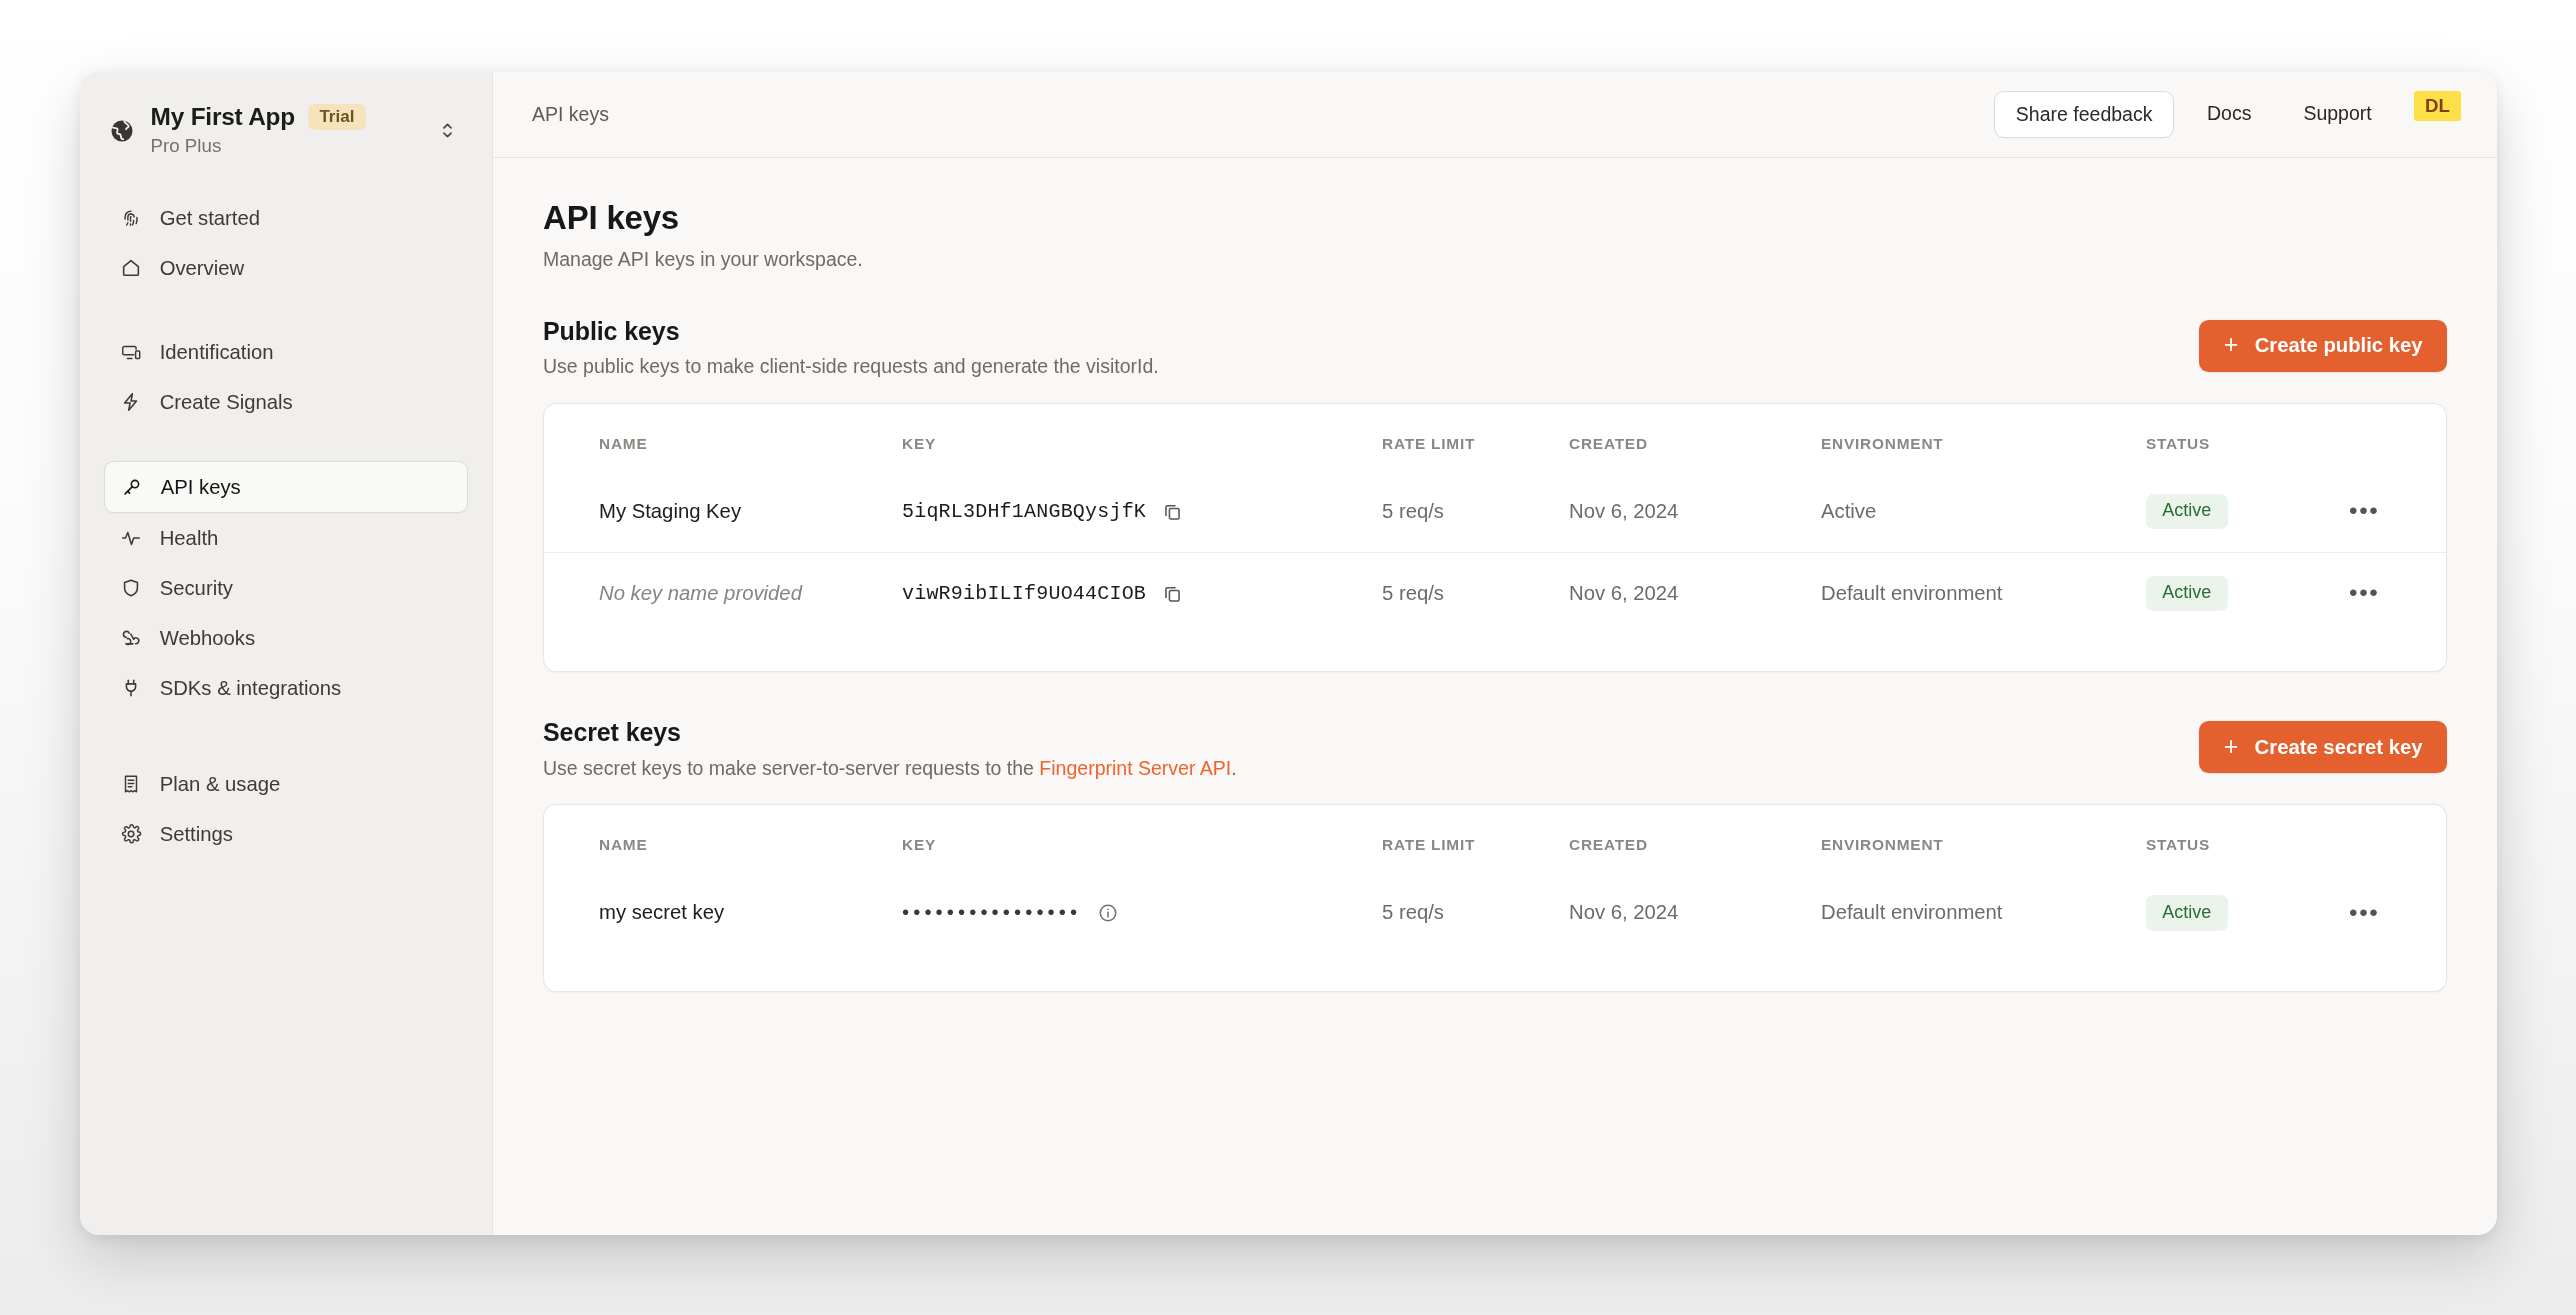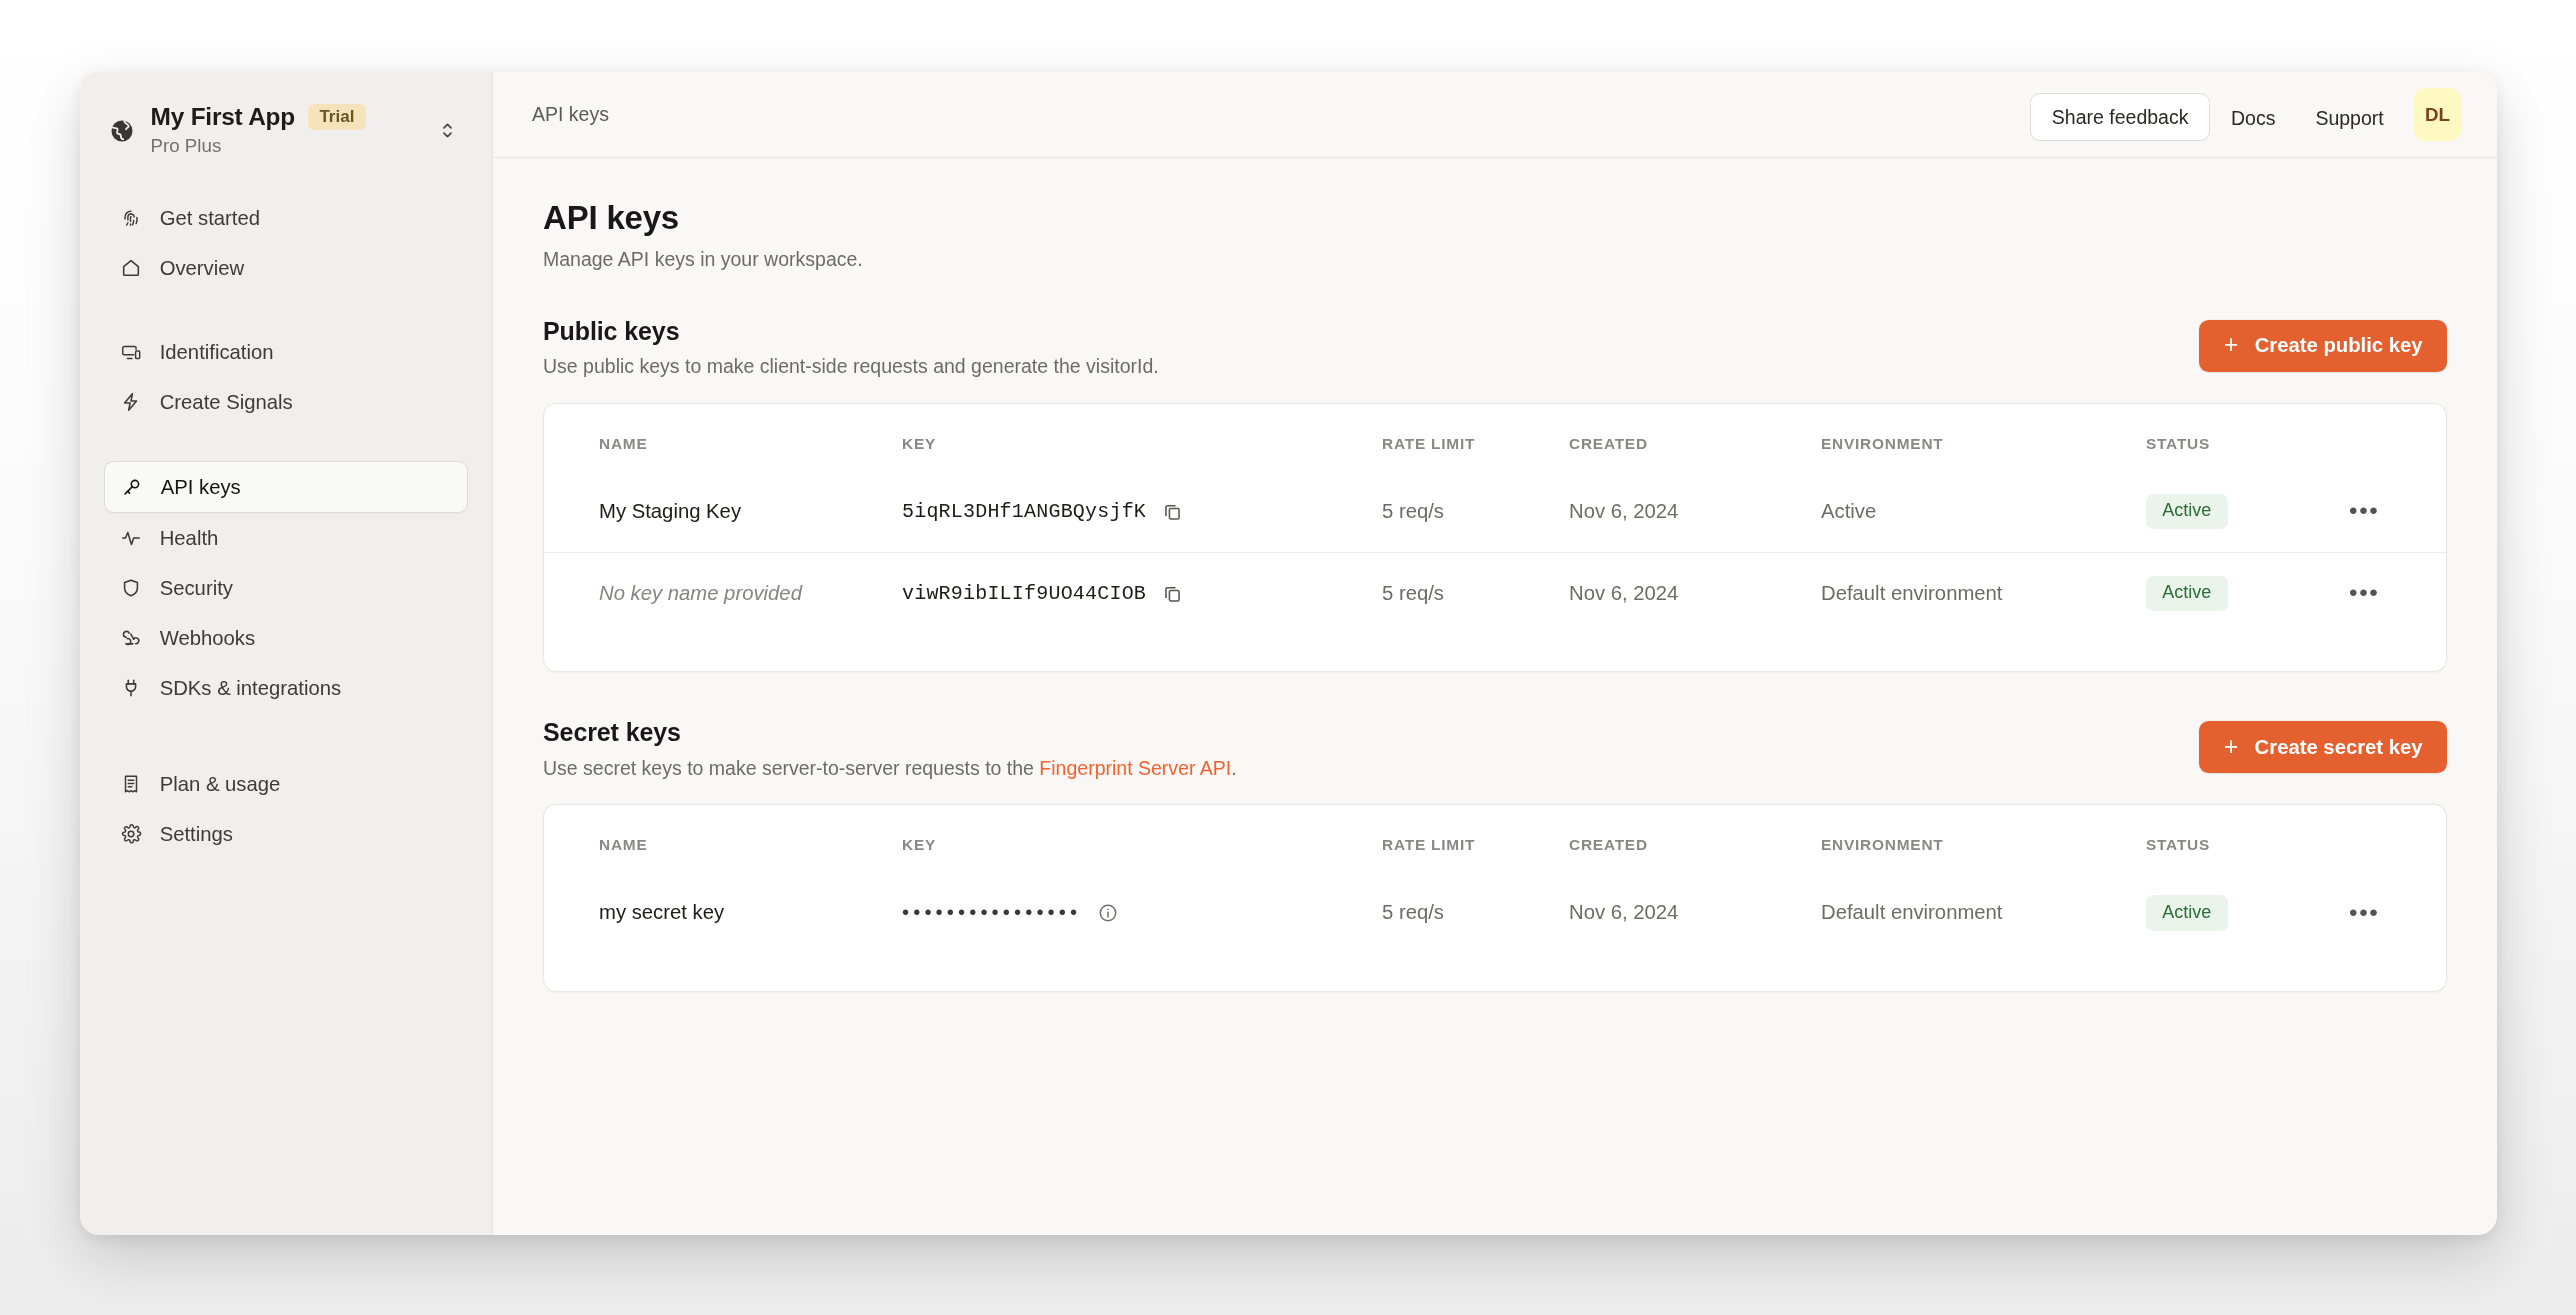--- a/index.html
+++ b/index.html
@@ -135,22 +135,22 @@
     padding: 0 36px 0 39px;
     background: #f9f8f7;
   }
   #breadcrumb {
     font-size: 19.5px;
     color: #5d5b58;
     flex: 1 1 auto;
   }
   .top-actions {
     display: flex;
-    align-items: flex-end;
-    gap: 1px;
+    align-items: flex-start;
+    gap: 13px;
   }
   .btn-ghost-outline {
     border: 0.8px solid #dedcd9;
     background: #ffffff;
     border-radius: 9.8px;
     font-size: 19.5px;
     color: #2a2927;
     padding: 11.4px 21px;
     cursor: pointer;
     font-family: inherit;
@@ -161,23 +161,23 @@
     background: transparent;
     border: none;
     font-size: 19.5px;
     color: #2a2927;
     padding: 11.4px 19.5px;
     cursor: pointer;
     font-family: inherit;
     white-space: nowrap;
   }
   #avatar {
-    width: 47px; height: 53px;
-    border-radius: 11px;
-    background: #fef9c3;
+    width: 47px; height: 30px;
+    border-radius: 3px;
+    background: #fde047;
     color: #7e3f1c;
     font-size: 18.7px;
     font-weight: 600;
     display: flex; align-items: center; justify-content: center;
     cursor: pointer;
     margin-left: 9.8px;
   }
 
   #content {
     flex: 1 1 auto;

